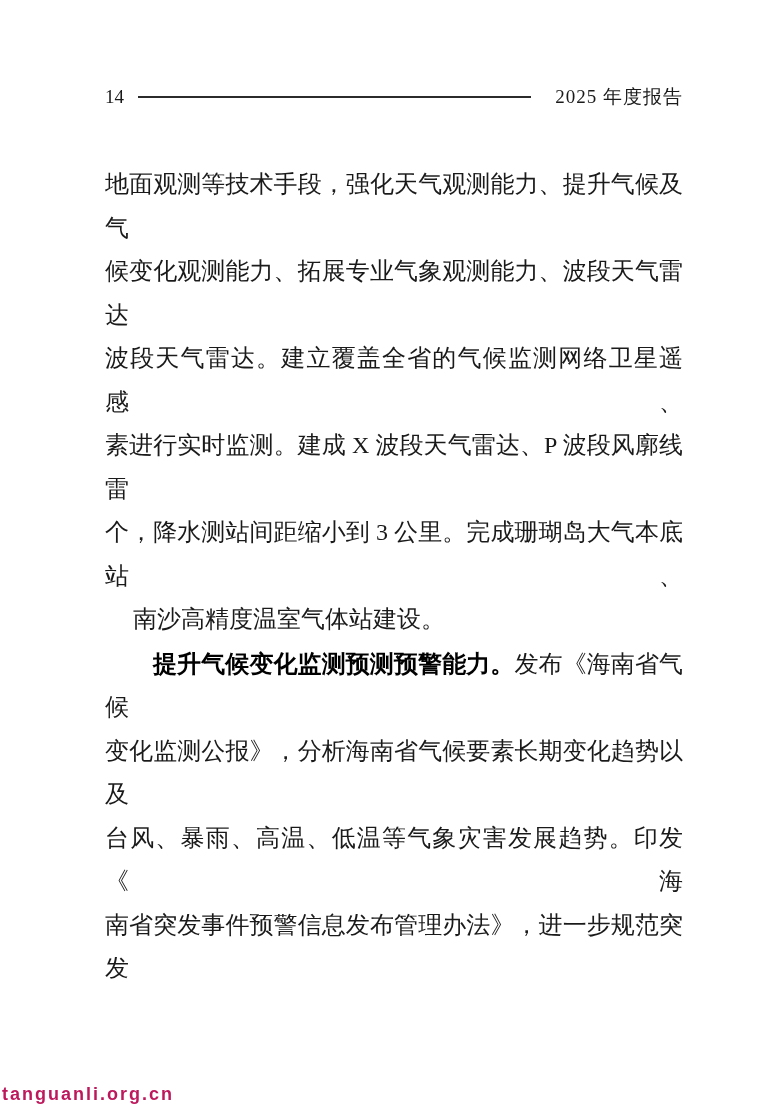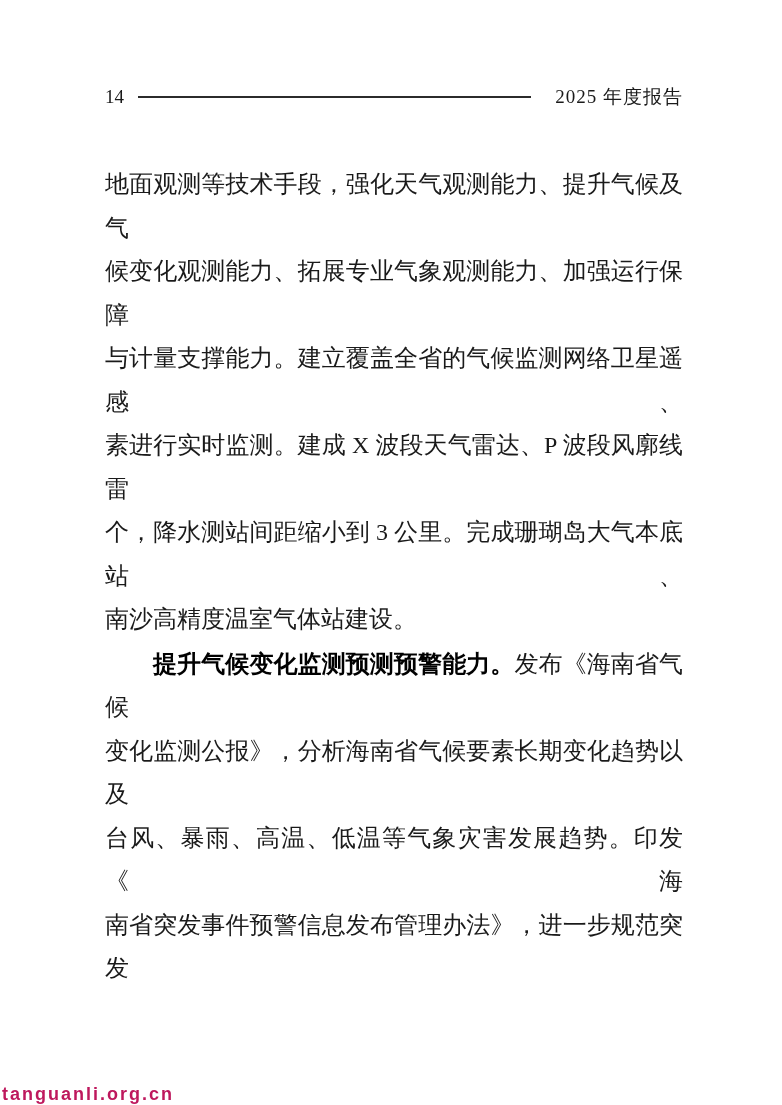--- a/index.html
+++ b/index.html
@@ -44,20 +44,21 @@
     margin: 0;
     font-size: 24px;
     line-height: 43.5px;
     text-align: justify;
     text-align-last: justify;
     text-justify: inter-character;
     white-space: normal;
   }
   .ln-end {
     text-align-last: left;
+    margin-left: 28px;
   }
   .lead { text-indent: 48px; }
   .lead-bold {
     font-weight: bold;
     font-family: "Liberation Sans", "DejaVu Sans", sans-serif;
     color: #000000;
     margin-top: 18px;
   }
 
   
@@ -77,22 +78,22 @@
 <div class="page">
 
   <div class="header">
     <span class="page-num">14</span>
     <span class="header-rule"></span>
     <span class="header-title">2025 年度报告</span>
   </div>
 
   <div class="doc-body">
     <p class="ln">地面观测等技术手段，强化天气观测能力、提升气候及气</p>
-    <p class="ln">候变化观测能力、拓展专业气象观测能力、加强运行保障</p>
-    <p class="ln">与计量支撑能力。建立覆盖全省的气候监测网络卫星遥感、</p>
+    <p class="ln">候变化观测能力、拓展专业气象观测能力、波段天气雷达</p>
+    <p class="ln">波段天气雷达。建立覆盖全省的气候监测网络卫星遥感、</p>
     <p class="ln">素进行实时监测。建成 X 波段天气雷达、P 波段风廓线雷</p>
     <p class="ln">个，降水测站间距缩小到 3 公里。完成珊瑚岛大气本底站、</p>
     <p class="ln ln-end">南沙高精度温室气体站建设。</p>
 
     <p class="ln lead"><span class="lead-bold">提升气候变化监测预测预警能力。</span><span>发布《海南省气候</span></p>
     <p class="ln">变化监测公报》，分析海南省气候要素长期变化趋势以及</p>
     <p class="ln">台风、暴雨、高温、低温等气象灾害发展趋势。印发《海</p>
     <p class="ln">南省突发事件预警信息发布管理办法》，进一步规范突发</p>
 
   </div>

